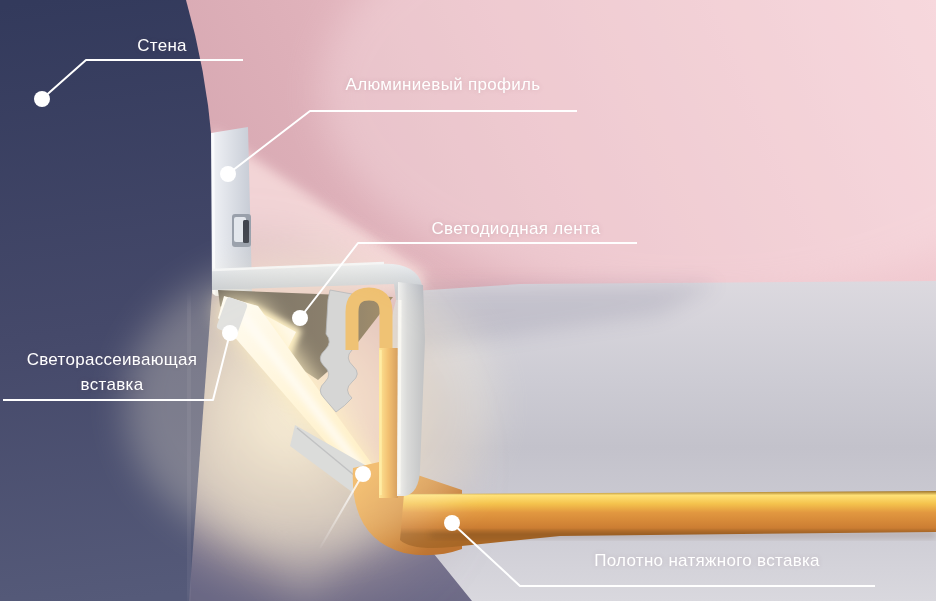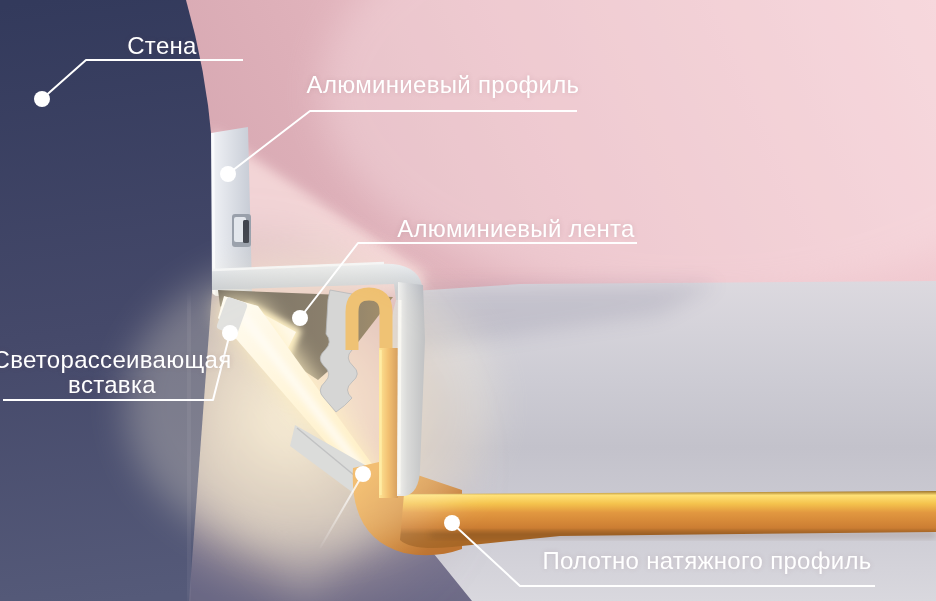--- a/index.html
+++ b/index.html
@@ -3,21 +3,21 @@
 <meta charset="utf-8">
 <style>
   html,body{margin:0;padding:0;background:#222;}
   .stage{
     position:relative;width:936px;height:601px;overflow:hidden;
     font-family:"Liberation Sans", sans-serif;
   }
   .stage svg{position:absolute;left:0;top:0;display:block;}
   .label{
     position:absolute;color:#ffffff;
-    font-size:24px;line-height:25px;letter-spacing:.3px;
+    font-size:17px;line-height:25px;letter-spacing:.3px;
     transform:translateX(-50%);text-align:center;white-space:nowrap;
     text-shadow:0 0 5px rgba(120,80,90,.18);
   }
   .label.two-line span{display:block;}
   #lbl-wall{left:162px;top:33px;}
   #lbl-profile{left:443px;top:72px;}
   #lbl-led{left:516px;top:216px;}
   #lbl-diffuser{left:112px;top:347px;}
   #lbl-fabric{left:707px;top:548px;}
 </style>
@@ -188,20 +188,20 @@
       <circle cx="228" cy="174" r="8"></circle>
       <circle cx="300" cy="318" r="8"></circle>
       <circle cx="230" cy="333" r="8"></circle>
       <circle cx="452" cy="523" r="8"></circle>
       <circle cx="363" cy="474" r="8"></circle>
     </g>
   </svg>
 
   <div class="label" id="lbl-wall">Стена</div>
   <div class="label" id="lbl-profile">Алюминиевый профиль</div>
-  <div class="label" id="lbl-led">Алюминиевый лента</div>
+  <div class="label" id="lbl-led">Светодиодная лента</div>
   <div class="label two-line" id="lbl-diffuser">
     <span>Светорассеивающая</span>
     <span>вставка</span>
   </div>
-  <div class="label" id="lbl-fabric">Полотно натяжного профиль</div>
+  <div class="label" id="lbl-fabric">Полотно натяжного вставка</div>
 
 </div>
 
 </body></html>

